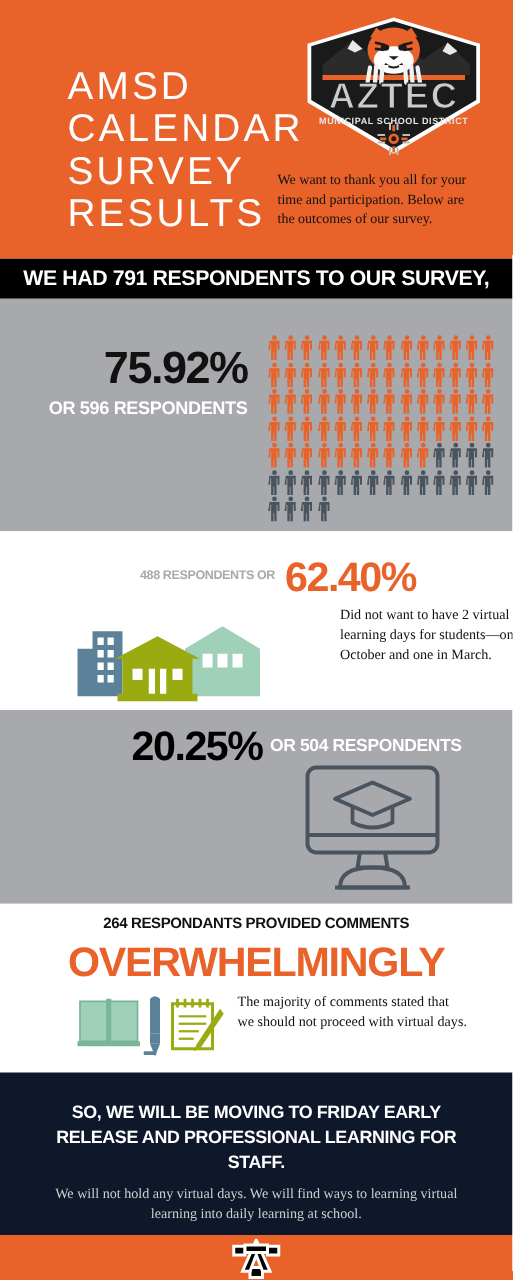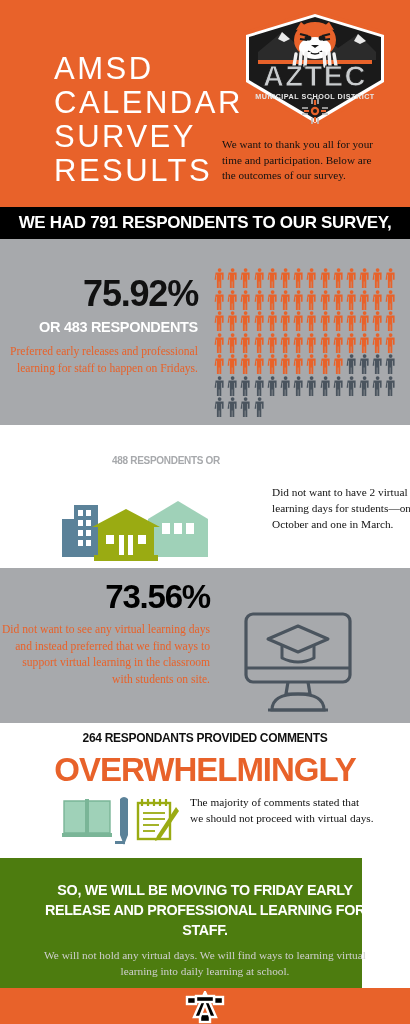--- a/index.html
+++ b/index.html
@@ -111,21 +111,21 @@
     font-size:33px; font-weight:bold; color:#e8622a; letter-spacing:-1.0px;
   }
   .s4-icons { position:absolute; left:60px; top:70px; width:120px; height:55px; }
   .s4-desc {
     position:absolute; left:190px; top:72px; width:185px;
     font-size:11.3px; line-height:15.8px; color:#111111;
     font-family:"Liberation Serif", serif;
   }
 
   
-  .footer { position:absolute; left:0; top:858px; width:362px; height:130px; background:#4d7c0f; }
+  .footer { position:absolute; left:0; top:858px; width:410px; height:130px; background:#0f172a; }
   .f-head {
     position:absolute; left:30px; top:22px; width:350px; text-align:center;
     font-size:14.3px; line-height:20px; font-weight:bold; color:#ffffff; letter-spacing:-0.3px;
   }
   .f-sub {
     position:absolute; left:30px; top:90px; width:350px; text-align:center;
     font-size:11.3px; line-height:15.5px; color:#cfcfcf;
     font-family:"Liberation Serif", serif;
   }
   .bottom-strip { position:absolute; left:0; top:988px; width:410px; height:36px; background:#e8622a; }
@@ -186,22 +186,21 @@
       </g>
     </svg>
   </div>
 
   <div class="band-black-1">
     <span class="txt">WE HAD 791 RESPONDENTS TO OUR SURVEY,</span>
   </div>
 
   <div class="sec1">
     <div class="s1-pct">75.92%</div>
-    <div class="s1-resp">OR 483 RESPONDENTS</div>
-    <div class="s1-desc">Preferred early releases and professional learning for staff to happen on Fridays.</div>
+    <div class="s1-resp">OR 596 RESPONDENTS</div>
     <div class="people-grid" id="people-grid">
         <svg class="person" viewBox="0 0 13.2 21.5">
           <path d="M6.6 1.2 a1.9 1.9 0 1 1 0 3.8 a1.9 1.9 0 1 1 0 -3.8 Z M2.6 5.6 h8 v7.2 h-1.6 v-5 h-0.7 v13.2 h-1.9 v-6.4 h-0.6 v6.4 h-1.9 v-13.2 h-0.7 v5 h-1.6 Z" fill="#e8622a"></path>
         </svg>
         <svg class="person" viewBox="0 0 13.2 21.5">
           <path d="M6.6 1.2 a1.9 1.9 0 1 1 0 3.8 a1.9 1.9 0 1 1 0 -3.8 Z M2.6 5.6 h8 v7.2 h-1.6 v-5 h-0.7 v13.2 h-1.9 v-6.4 h-0.6 v6.4 h-1.9 v-13.2 h-0.7 v5 h-1.6 Z" fill="#e8622a"></path>
         </svg>
         <svg class="person" viewBox="0 0 13.2 21.5">
           <path d="M6.6 1.2 a1.9 1.9 0 1 1 0 3.8 a1.9 1.9 0 1 1 0 -3.8 Z M2.6 5.6 h8 v7.2 h-1.6 v-5 h-0.7 v13.2 h-1.9 v-6.4 h-0.6 v6.4 h-1.9 v-13.2 h-0.7 v5 h-1.6 Z" fill="#e8622a"></path>
         </svg>
@@ -458,20 +457,21 @@
           <path d="M6.6 1.2 a1.9 1.9 0 1 1 0 3.8 a1.9 1.9 0 1 1 0 -3.8 Z M2.6 5.6 h8 v7.2 h-1.6 v-5 h-0.7 v13.2 h-1.9 v-6.4 h-0.6 v6.4 h-1.9 v-13.2 h-0.7 v5 h-1.6 Z" fill="#4a545e"></path>
         </svg>
         <svg class="person" viewBox="0 0 13.2 21.5">
           <path d="M6.6 1.2 a1.9 1.9 0 1 1 0 3.8 a1.9 1.9 0 1 1 0 -3.8 Z M2.6 5.6 h8 v7.2 h-1.6 v-5 h-0.7 v13.2 h-1.9 v-6.4 h-0.6 v6.4 h-1.9 v-13.2 h-0.7 v5 h-1.6 Z" fill="#4a545e"></path>
         </svg>
       </div>
   </div>
 
   <div class="sec2">
     <div class="s2-resp">488 RESPONDENTS OR</div>
+    <div class="s2-pct">62.40%</div>
     <div class="s2-desc">Did not want to have 2 virtual learning days for students—one in October and one in March.</div>
 
     <svg class="buildings" viewBox="0 0 160 65">
 
       <path d="M96 22 L126 4 L156 22 L156 60 L96 60 Z" fill="#9fd1b8"></path>
       <rect x="110" y="26" width="8" height="11" fill="#ffffff"></rect>
       <rect x="122" y="26" width="8" height="11" fill="#ffffff"></rect>
       <rect x="134" y="26" width="8" height="11" fill="#ffffff"></rect>
 
       <path d="M10 22 L22 22 L22 8 L46 8 L46 60 L10 60 Z" fill="#5b8299"></path>
@@ -488,22 +488,22 @@
 
       <path d="M40 30 L74 12 L108 30 L102 30 L102 62 L46 62 L46 30 Z" fill="#9aab12"></path>
       <rect x="42" y="58" width="64" height="6" fill="#9aab12"></rect>
       <rect x="54" y="38" width="8" height="9" fill="#ffffff"></rect>
       <rect x="86" y="38" width="8" height="9" fill="#ffffff"></rect>
       <path d="M67 38 h5 v20 h-5 Z M76 38 h5 v20 h-5 Z" fill="#ffffff"></path>
     </svg>
   </div>
 
   <div class="sec3">
-    <div class="s3-pct">73.56%</div>
-    <div class="s3-desc">Did not want to see any virtual learning days and instead preferred that we find ways to support virtual learning in the classroom with students on site.</div>
+    <div class="s3-pct">20.25%</div>
+    <div class="s3-resp">OR 504 RESPONDENTS</div>
 
     <svg class="monitor" viewBox="0 0 120 105">
       <g stroke="#4a545e" stroke-width="3.2" fill="none">
         <rect x="8" y="4" width="104" height="68" rx="7"></rect>
         <line x1="9" y1="58" x2="111" y2="58"></line>
         <path d="M50 72 L48 84 L72 84 L70 72"></path>
         <path d="M34 100 Q34 84 60 84 Q86 84 86 100 Z"></path>
         <line x1="30" y1="100" x2="90" y2="100"></line>
       </g>
       <g stroke="#4a545e" stroke-width="3" fill="none" stroke-linejoin="round">

